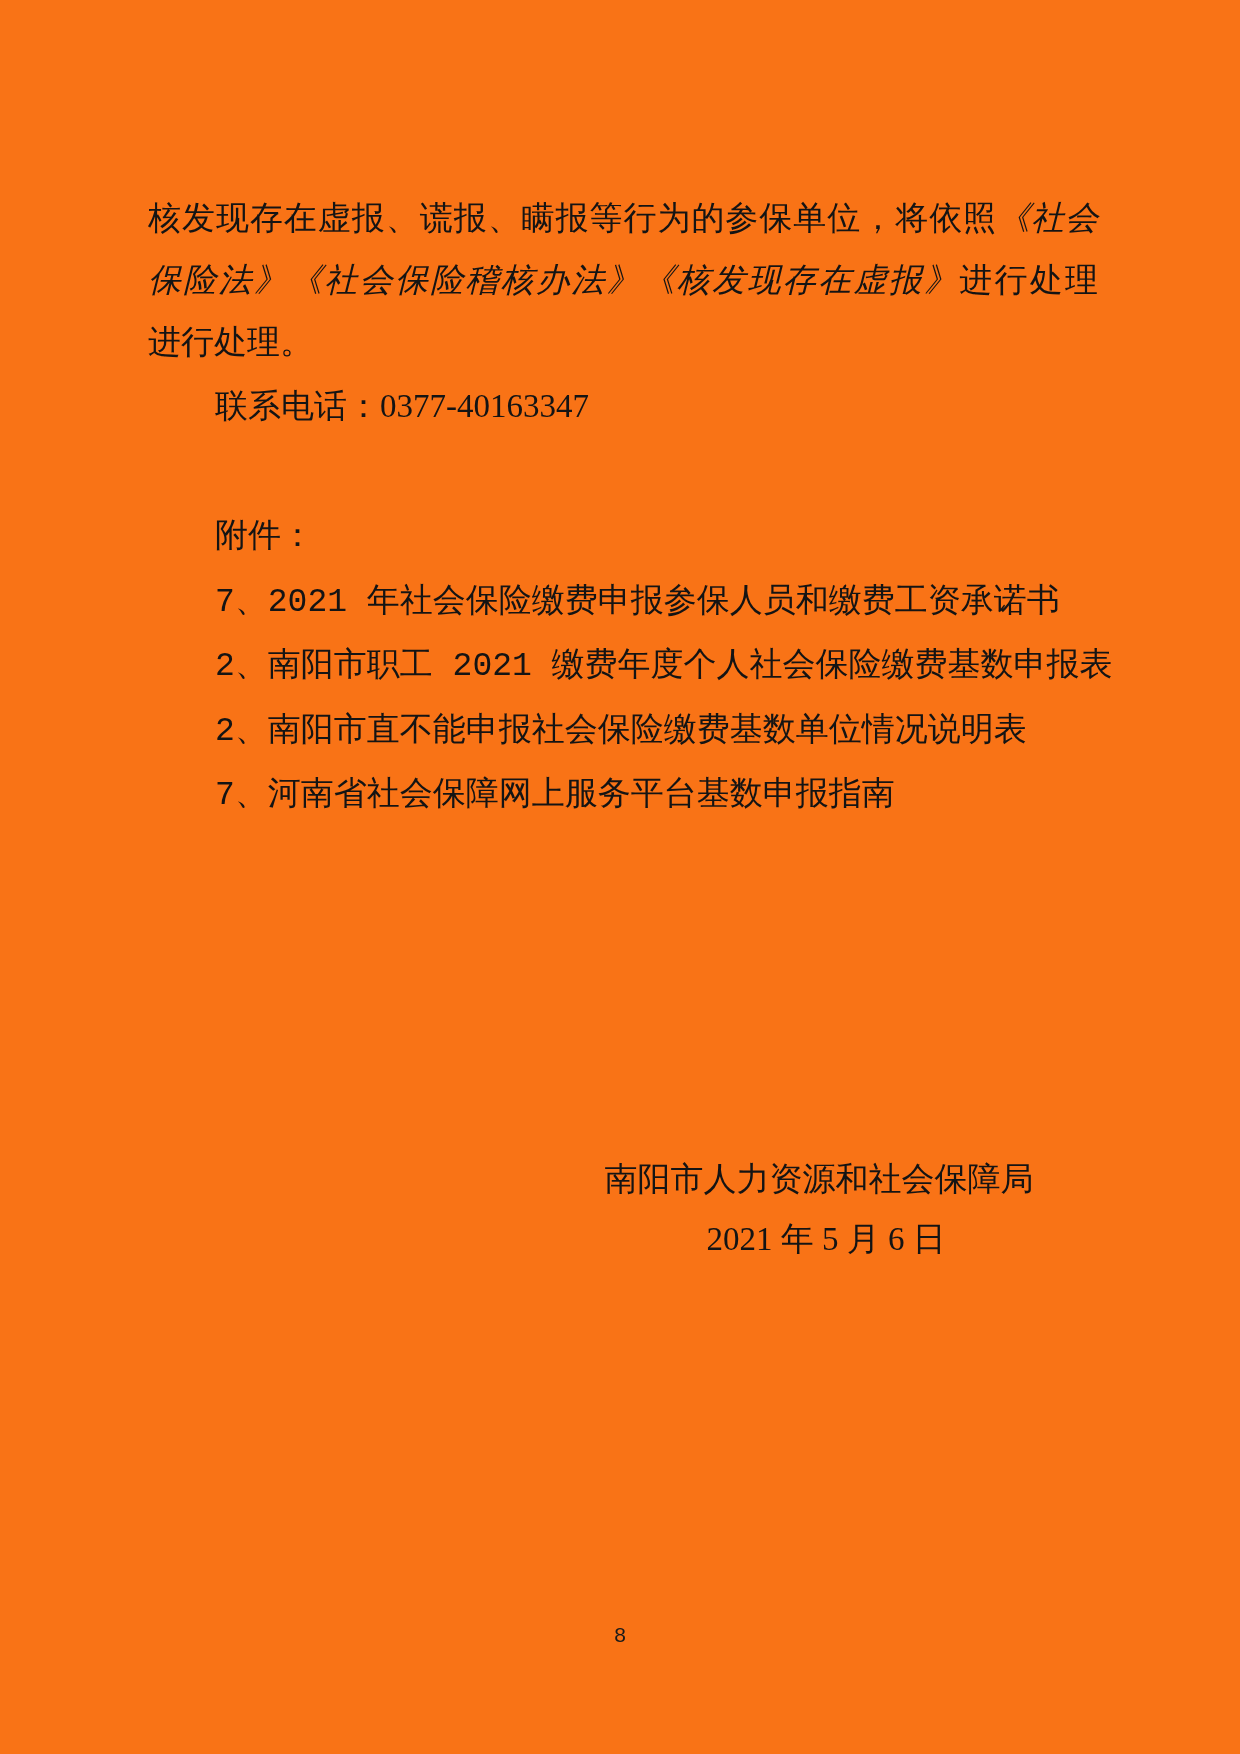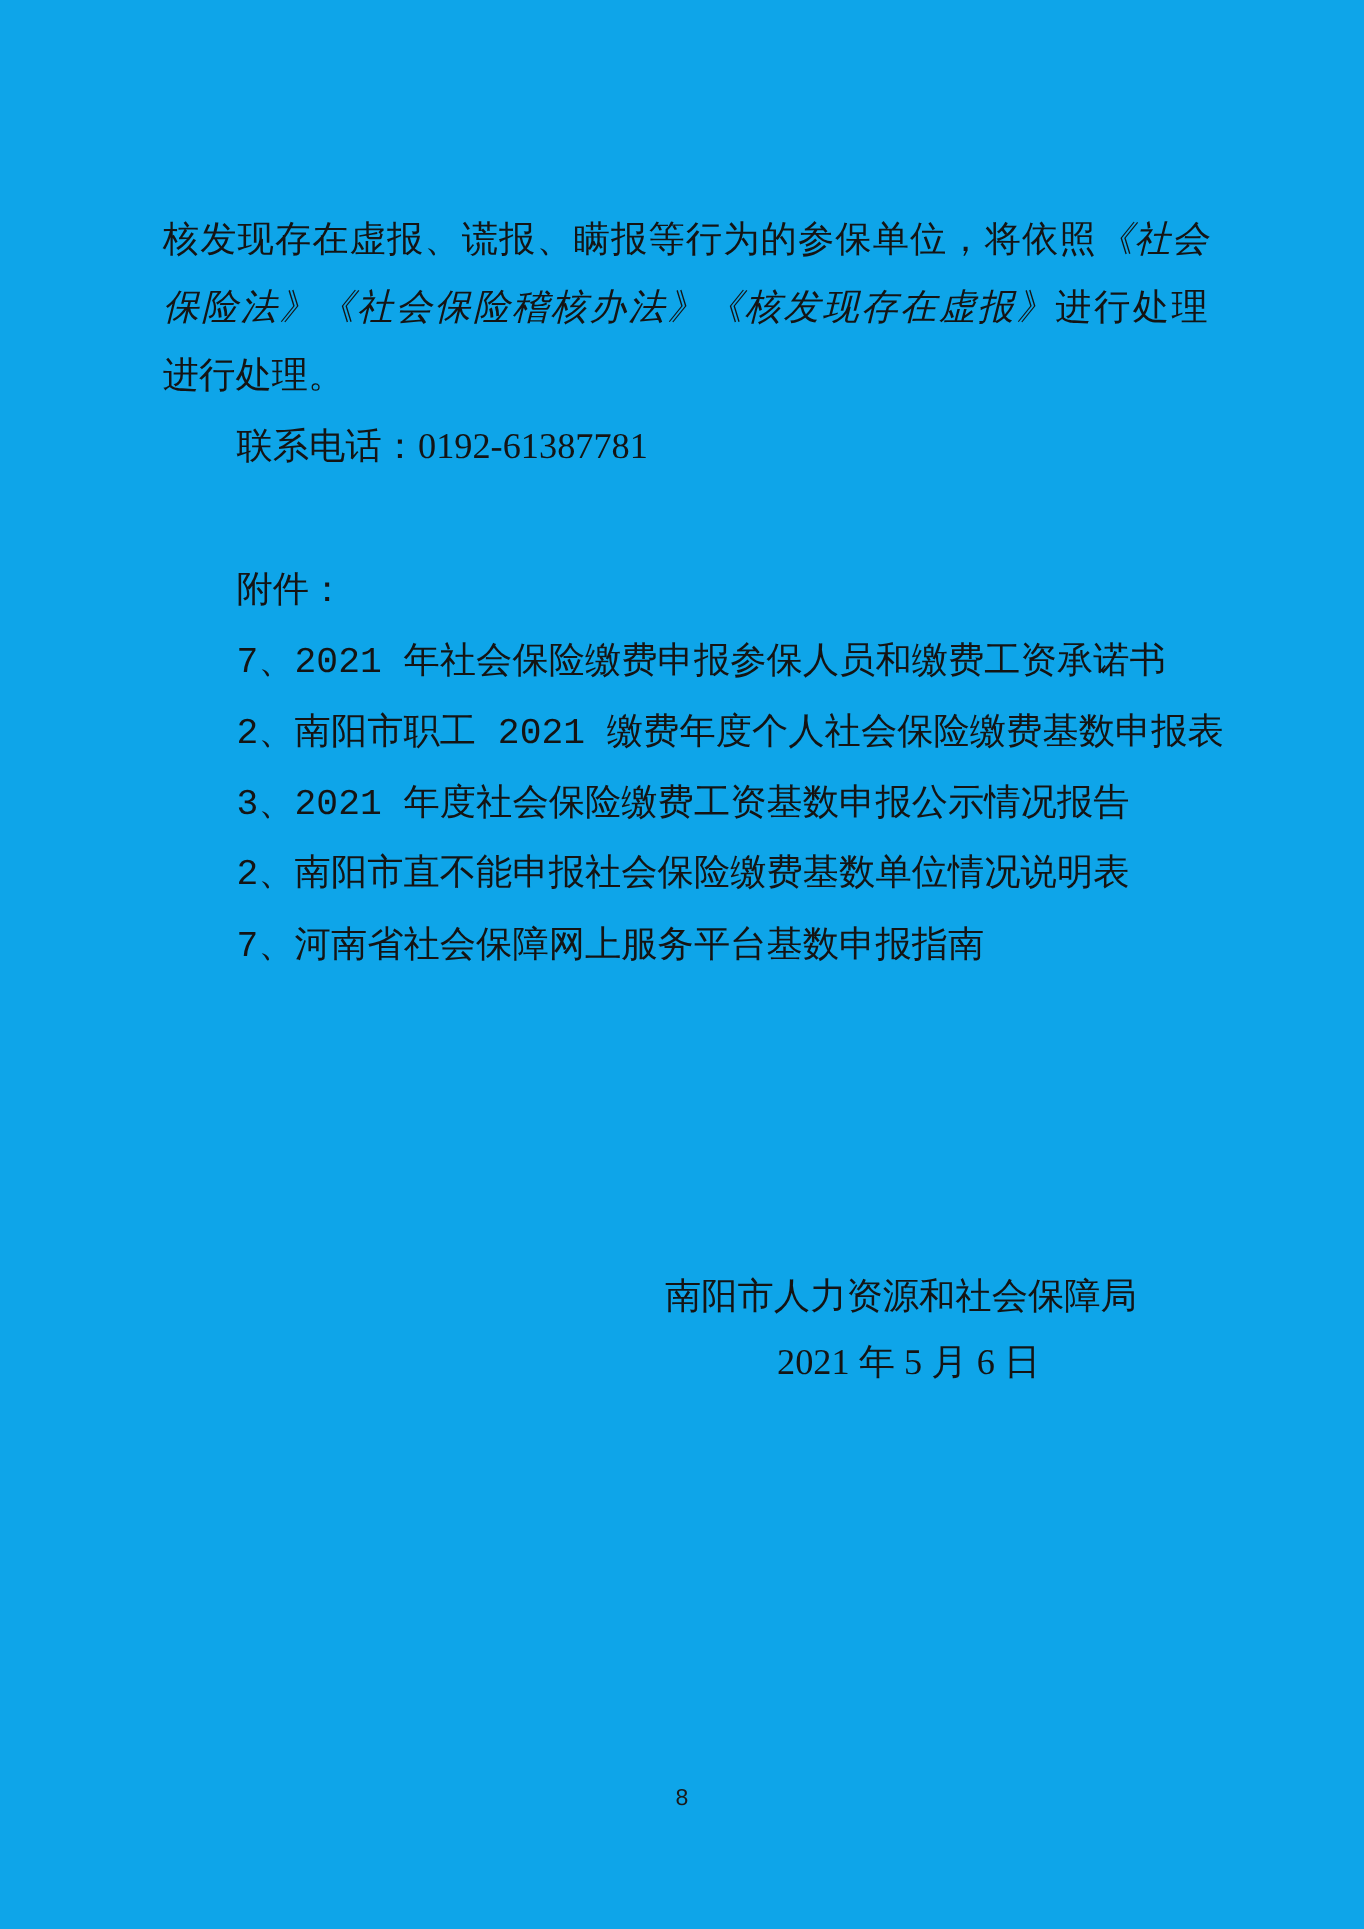--- a/index.html
+++ b/index.html
@@ -4,21 +4,21 @@
 <style>
   html, body {
     margin: 0;
     padding: 0;
     background: #ffffff;
   }
   .page {
     position: relative;
     width: 1240px;
     height: 1754px;
-    background: #0ea5e9;
+    background: #f97316;
     overflow: hidden;
     font-family: "Liberation Serif", "DejaVu Serif", serif;
     color: #141414;
     font-size: 33px;
   }
   .content-block {
     position: absolute;
     left: 148px;
     width: 950px;
   }
@@ -72,27 +72,26 @@
 <body>
 
 <div class="page">
 
   <div class="content-block body-paragraph">
     <div class="doc-line justified"><span>核发现存在虚报、谎报、瞒报等行为的参保单位，将依照</span><span class="law-title">《社会</span></div>
     <div class="doc-line justified"><span class="law-title">保险法》</span><span class="law-title">《社会保险稽核办法》</span><span class="law-title">《核发现存在虚报》</span><span>进行处理</span></div>
     <div class="doc-line">进行处理。</div>
   </div>
 
-  <div class="content-block contact-line">联系电话：0192-61387781</div>
+  <div class="content-block contact-line">联系电话：0377-40163347</div>
 
   <div class="content-block attachments">
     <div class="attach-line">附件：</div>
     <div class="attach-line">7、2021 年社会保险缴费申报参保人员和缴费工资承诺书</div>
     <div class="attach-line">2、南阳市职工 2021 缴费年度个人社会保险缴费基数申报表</div>
-    <div class="attach-line">3、2021 年度社会保险缴费工资基数申报公示情况报告</div>
     <div class="attach-line">2、南阳市直不能申报社会保险缴费基数单位情况说明表</div>
     <div class="attach-line">7、河南省社会保障网上服务平台基数申报指南</div>
   </div>
 
   <div class="content-block signature">
     <div class="sig-line sig-org">南阳市人力资源和社会保障局</div>
     <div class="sig-line sig-date">2021 年 5 月 6 日</div>
   </div>
 
   <div class="page-number">8</div>

